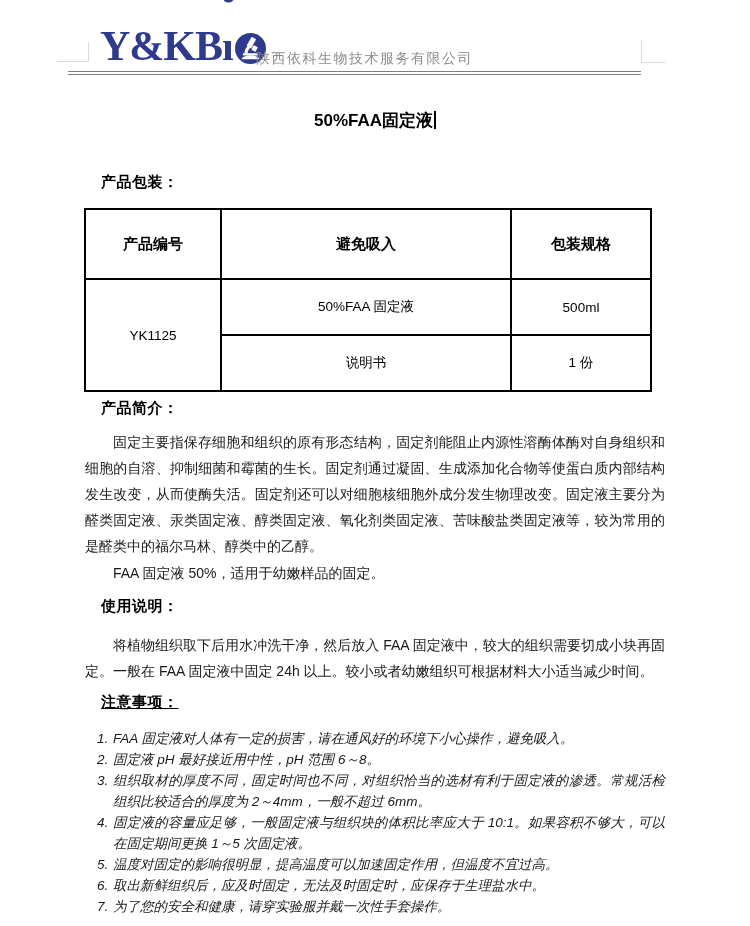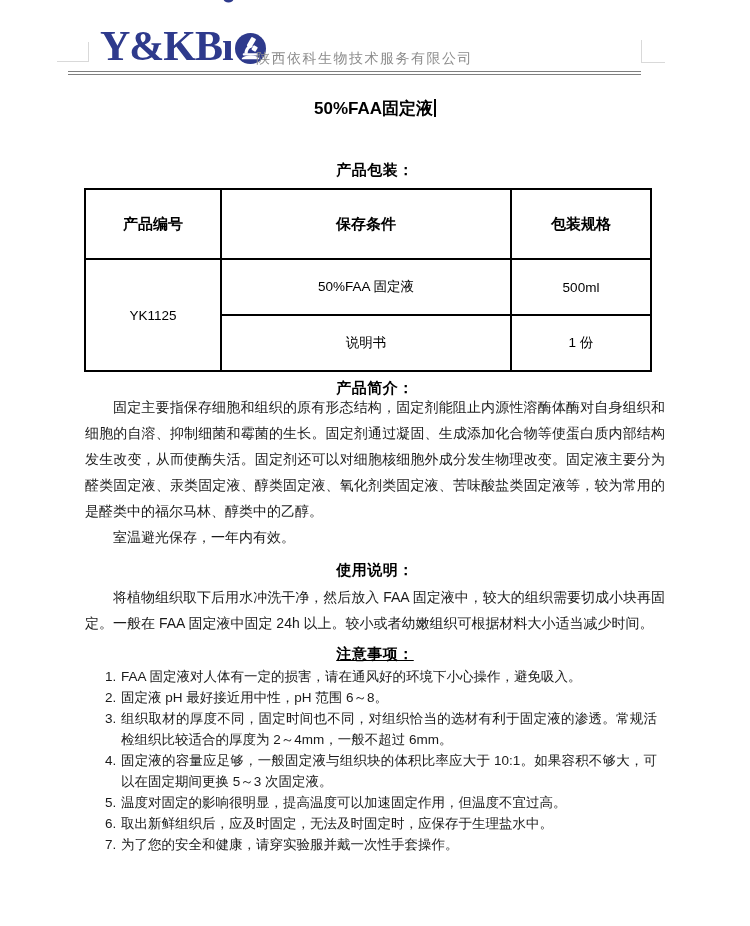--- a/index.html
+++ b/index.html
@@ -27,31 +27,31 @@
     position:absolute; left:68px; top:71px; width:573px; height:2px;
     border-top:1px solid #7f7f7f; border-bottom:1px solid #7f7f7f;
   }
   .crop-mark { position:absolute; }
   .crop-mark.left  { left:57px; top:42px; width:31px; height:19px;
     border-right:1px solid #d9d9d9; border-bottom:1px solid #d9d9d9; }
   .crop-mark.right { left:641px; top:40px; width:23px; height:22px;
     border-left:1px solid #d9d9d9; border-bottom:1px solid #d9d9d9; }
 
   
-  .content { position:absolute; left:85px; top:84px; width:580px; }
+  .content { position:absolute; left:85px; top:96px; width:580px; }
   .doc-title {
     margin:14px 0 0; text-align:center;
     font-size:17px; font-weight:700; line-height:22px; color:#000;
   }
   .caret { display:inline-block; width:2px; height:18px; background:#000;
     vertical-align:-3px; margin-left:1px; }
 
   .sec-heading {
     font-size:15px; font-weight:700; line-height:20px; color:#000;
-    letter-spacing:0.5px; margin:0;text-align:center;
+    letter-spacing:0.5px; margin:16px;
   }
   .h-pack  { margin-top:40px; }
   .h-intro { margin-top:6px; }
   .h-store { margin-top:0; }
   .h-usage { margin-top:10px; }
   .h-notes { margin-top:8px;text-decoration:underline; }
 
   
   table.pack {
     margin-top:8px; margin-left:-1px; width:566px;
@@ -63,26 +63,26 @@
     padding:16px;
   }
   table.pack th { height:36px; font-size:15px; font-weight:700; }
   table.pack td { height:22px; font-size:13.5px; font-weight:400; }
   col.c1{width:136px;} col.c2{width:290px;} col.c3{width:140px;}
 
   .para {
     margin:0; font-size:14px; line-height:26px;
     text-align:justify; text-indent:2em; color:#1a1a1a;
   }
-  .para.first { margin-top:-4px; }
+  .para.first { margin-top:-4px;font-family:Liberation Mono, monospace; }
   .usage-para { margin-top:4px; }
 
   ol.notes {
-    margin:2px 8px 0; padding-left:27px;
-    font-size:13.5px; line-height:21px; color:#1a1a1a;
+    margin:2px 0 0; padding-left:27px;
+    font-size:13.5px; line-height:21px; color:#1a1a1a;font-style:italic;
   }
   ol.notes li { text-align:justify; padding-left:1px; }
 </style>
 </head>
 <body>
 
 <div class="page">
 
   <div class="crop-mark left"></div>
   <div class="crop-mark right"></div>
@@ -117,48 +117,48 @@
 
     <table class="pack">
       <colgroup>
           <col class="c1">
           <col class="c2">
           <col class="c3">
         </colgroup>
       <tbody>
           <tr>
         <th>产品编号</th>
-        <th>保存条件</th>
+        <th>避免吸入</th>
         <th>包装规格</th>
       </tr>
       <tr>
         <td rowspan="2">YK1125</td>
         <td>50%FAA 固定液</td>
         <td>500ml</td>
       </tr>
       <tr>
         <td>说明书</td>
         <td>1 份</td>
       </tr>
     </tbody>
       </table>
 
     <h2 class="sec-heading h-intro">产品简介：</h2>
     <p class="para first">固定主要指保存细胞和组织的原有形态结构，固定剂能阻止内源性溶酶体酶对自身组织和细胞的自溶、抑制细菌和霉菌的生长。固定剂通过凝固、生成添加化合物等使蛋白质内部结构发生改变，从而使酶失活。固定剂还可以对细胞核细胞外成分发生物理改变。固定液主要分为醛类固定液、汞类固定液、醇类固定液、氧化剂类固定液、苦味酸盐类固定液等，较为常用的是醛类中的福尔马林、醇类中的乙醇。</p>
+    <p class="para">FAA 固定液 50%，适用于幼嫩样品的固定。</p>
 
-    <p class="para">室温避光保存，一年内有效。</p>
 
     <h2 class="sec-heading h-usage">使用说明：</h2>
     <p class="para usage-para">将植物组织取下后用水冲洗干净，然后放入 FAA 固定液中，较大的组织需要切成小块再固定。一般在 FAA 固定液中固定 24h 以上。较小或者幼嫩组织可根据材料大小适当减少时间。</p>
 
     <h2 class="sec-heading h-notes">注意事项：</h2>
     <ol class="notes">
       <li>FAA 固定液对人体有一定的损害，请在通风好的环境下小心操作，避免吸入。</li>
       <li>固定液 pH 最好接近用中性，pH 范围 6～8。</li>
       <li>组织取材的厚度不同，固定时间也不同，对组织恰当的选材有利于固定液的渗透。常规活检组织比较适合的厚度为 2～4mm，一般不超过 6mm。</li>
-      <li>固定液的容量应足够，一般固定液与组织块的体积比率应大于 10:1。如果容积不够大，可以在固定期间更换 5～3 次固定液。</li>
+      <li>固定液的容量应足够，一般固定液与组织块的体积比率应大于 10:1。如果容积不够大，可以在固定期间更换 1～5 次固定液。</li>
       <li>温度对固定的影响很明显，提高温度可以加速固定作用，但温度不宜过高。</li>
       <li>取出新鲜组织后，应及时固定，无法及时固定时，应保存于生理盐水中。</li>
       <li>为了您的安全和健康，请穿实验服并戴一次性手套操作。</li>
     </ol>
 
   </div>
 </div>
 
 </body></html>

